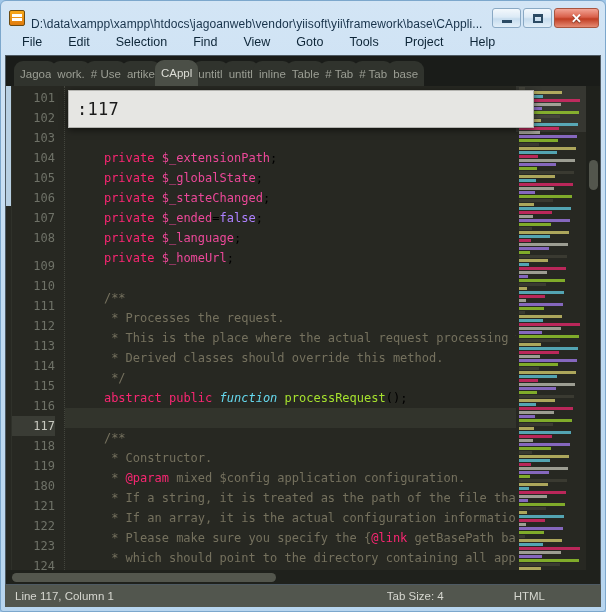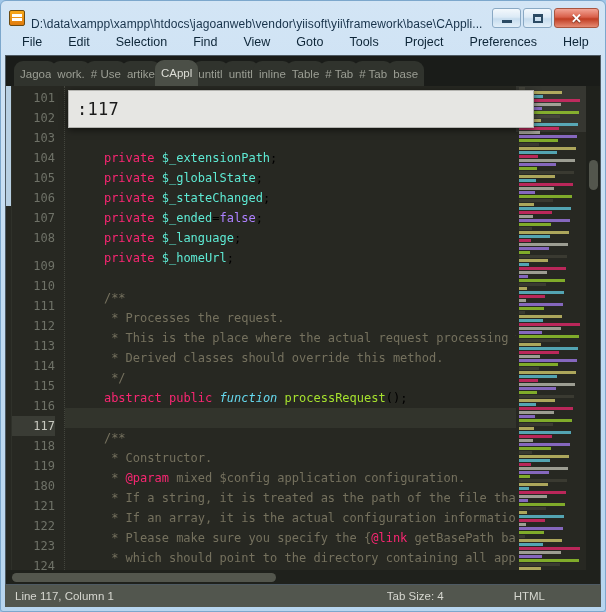--- a/index.html
+++ b/index.html
@@ -160,21 +160,21 @@
     overflow: hidden;
     border-left: 1px dotted #44463e;
   }
   .code-pane .row { display:block; height:20px; padding-left:10px; }
   .code-pane .row.cur { background:#32342c; }
 
   
   .t-kw    { color:#f92672; }
   .t-fn    { color:#66d9ef; font-style: italic; }
   .t-name  { color:#a6e22e; }
-  .t-var   { color:#5eead4; }
+  .t-var   { color:#ec4899; }
   .t-const { color:#ae81ff; }
   .t-com   { color:#75715e; }
   .t-tag   { color:#f92672; }
 
   
   .minimap {
     width: 70px; flex: 0 0 70px;
     background: #272822;
     position: relative;
     overflow: hidden;
@@ -261,21 +261,20 @@
 
   <div class="menubar">
     <div class="menu-item">File</div>
     <div class="menu-item">Edit</div>
     <div class="menu-item">Selection</div>
     <div class="menu-item">Find</div>
     <div class="menu-item">View</div>
     <div class="menu-item">Goto</div>
     <div class="menu-item">Tools</div>
     <div class="menu-item">Project</div>
-    <div class="menu-item">Preferences</div>
     <div class="menu-item">Help</div>
   </div>
 
   <div class="editor-shell">
 
     <div class="tabbar" id="tabbar">
         <div class="tab">
           <span class="lbl">Jagoa</span>
         </div>
         <div class="tab">

